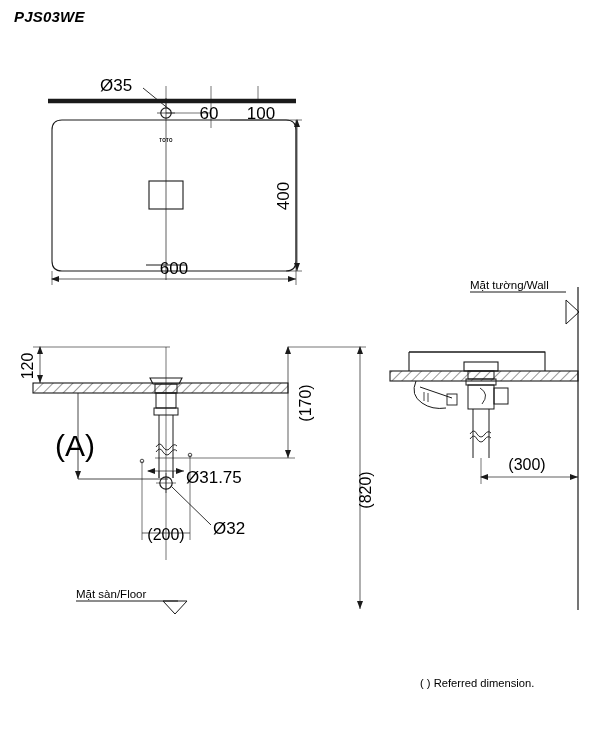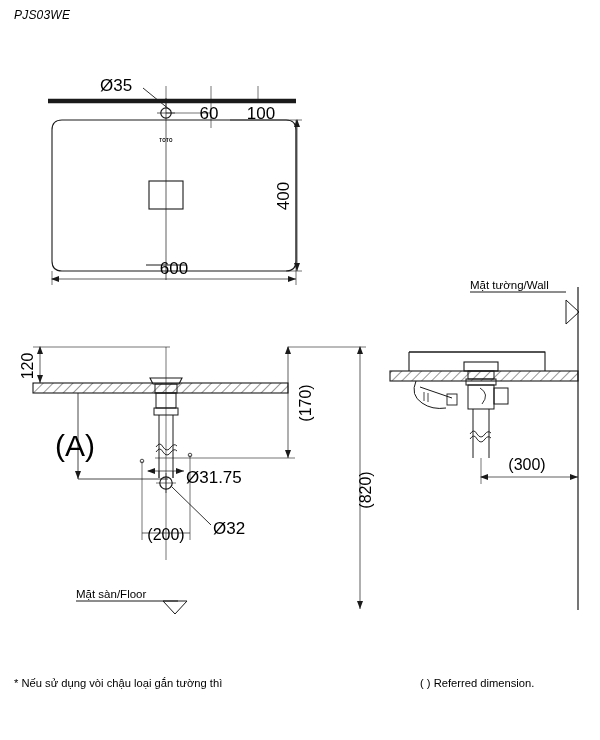--- a/index.html
+++ b/index.html
@@ -3,21 +3,21 @@
 <meta charset="utf-8">
 <style>
   html,body{margin:0;padding:0;background:#ffffff;}
   body{
     width:600px;height:740px;position:relative;overflow:hidden;
     font-family:"Liberation Sans","DejaVu Sans",sans-serif;
     color:#000;
   }
   #model-code{
     position:absolute;left:14px;top:8px;
-    font-size:12px;font-weight:normal;font-style:italic;
+    font-size:15px;font-weight:bold;font-style:italic;
     letter-spacing:.2px;
   }
   svg#drawing{position:absolute;left:0;top:0;}
   .note{position:absolute;font-size:11.2px;line-height:15.5px;white-space:pre;}
   #note-left{left:14px;top:645px;}
   #note-right{left:420px;top:645px;}
   .nl{display:block;}
 </style>
 </head>
 <body>
@@ -172,20 +172,19 @@
     <text x="371" y="490" font-size="16" text-anchor="middle" transform="rotate(-90 371 490)">(820)</text>
     <text x="55" y="456" font-size="30">(A)</text>
     <text x="76" y="598" font-size="11.5">Mặt sàn/Floor</text>
 
     <text x="470" y="289" font-size="11.5">Mặt tường/Wall</text>
     <text x="527" y="470" font-size="16" text-anchor="middle">(300)</text>
   </g>
 </svg>
 
 <div class="note" id="note-left">
-  <span class="nl">* Nếu sử dụng vòi chậu loại gắn tường thì</span>
   
   
 </div>
 
 <div class="note" id="note-right">
   <span class="nl">( ) Referred dimension.</span>
 </div>
 
 </body></html>

